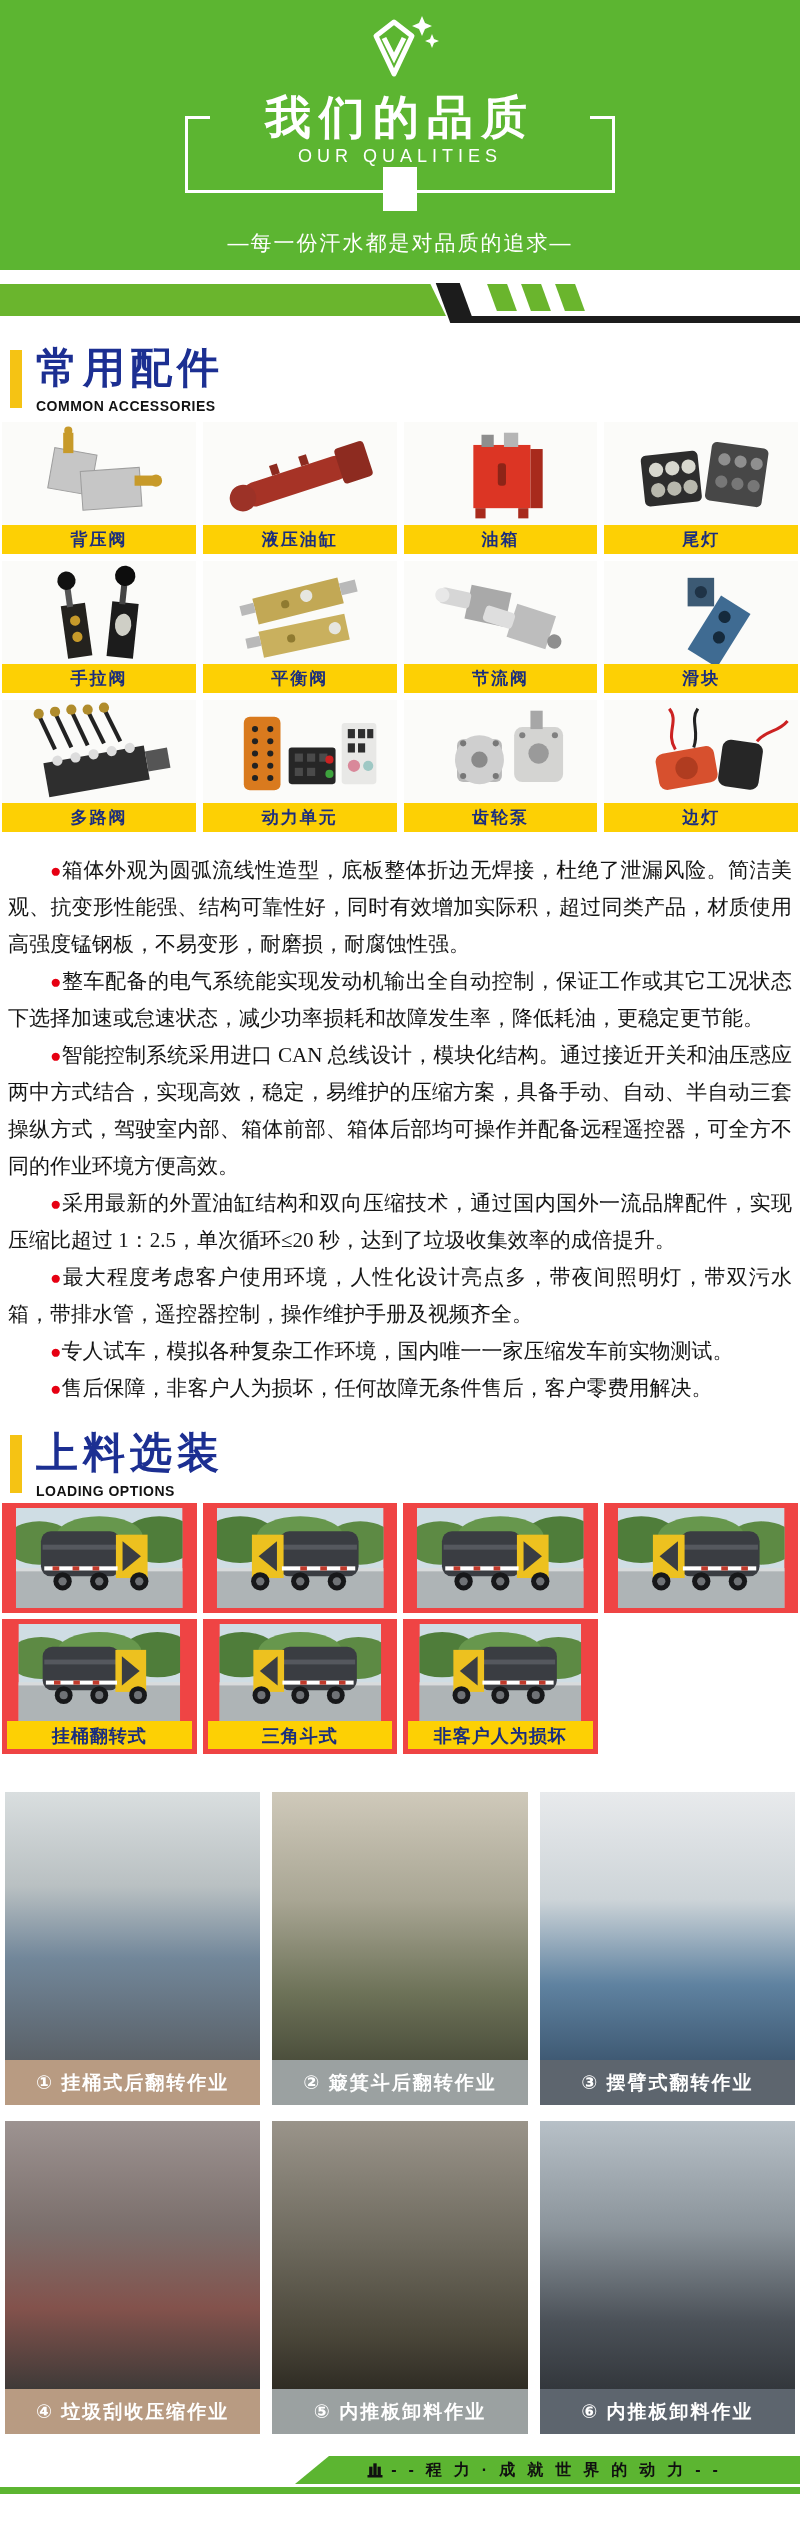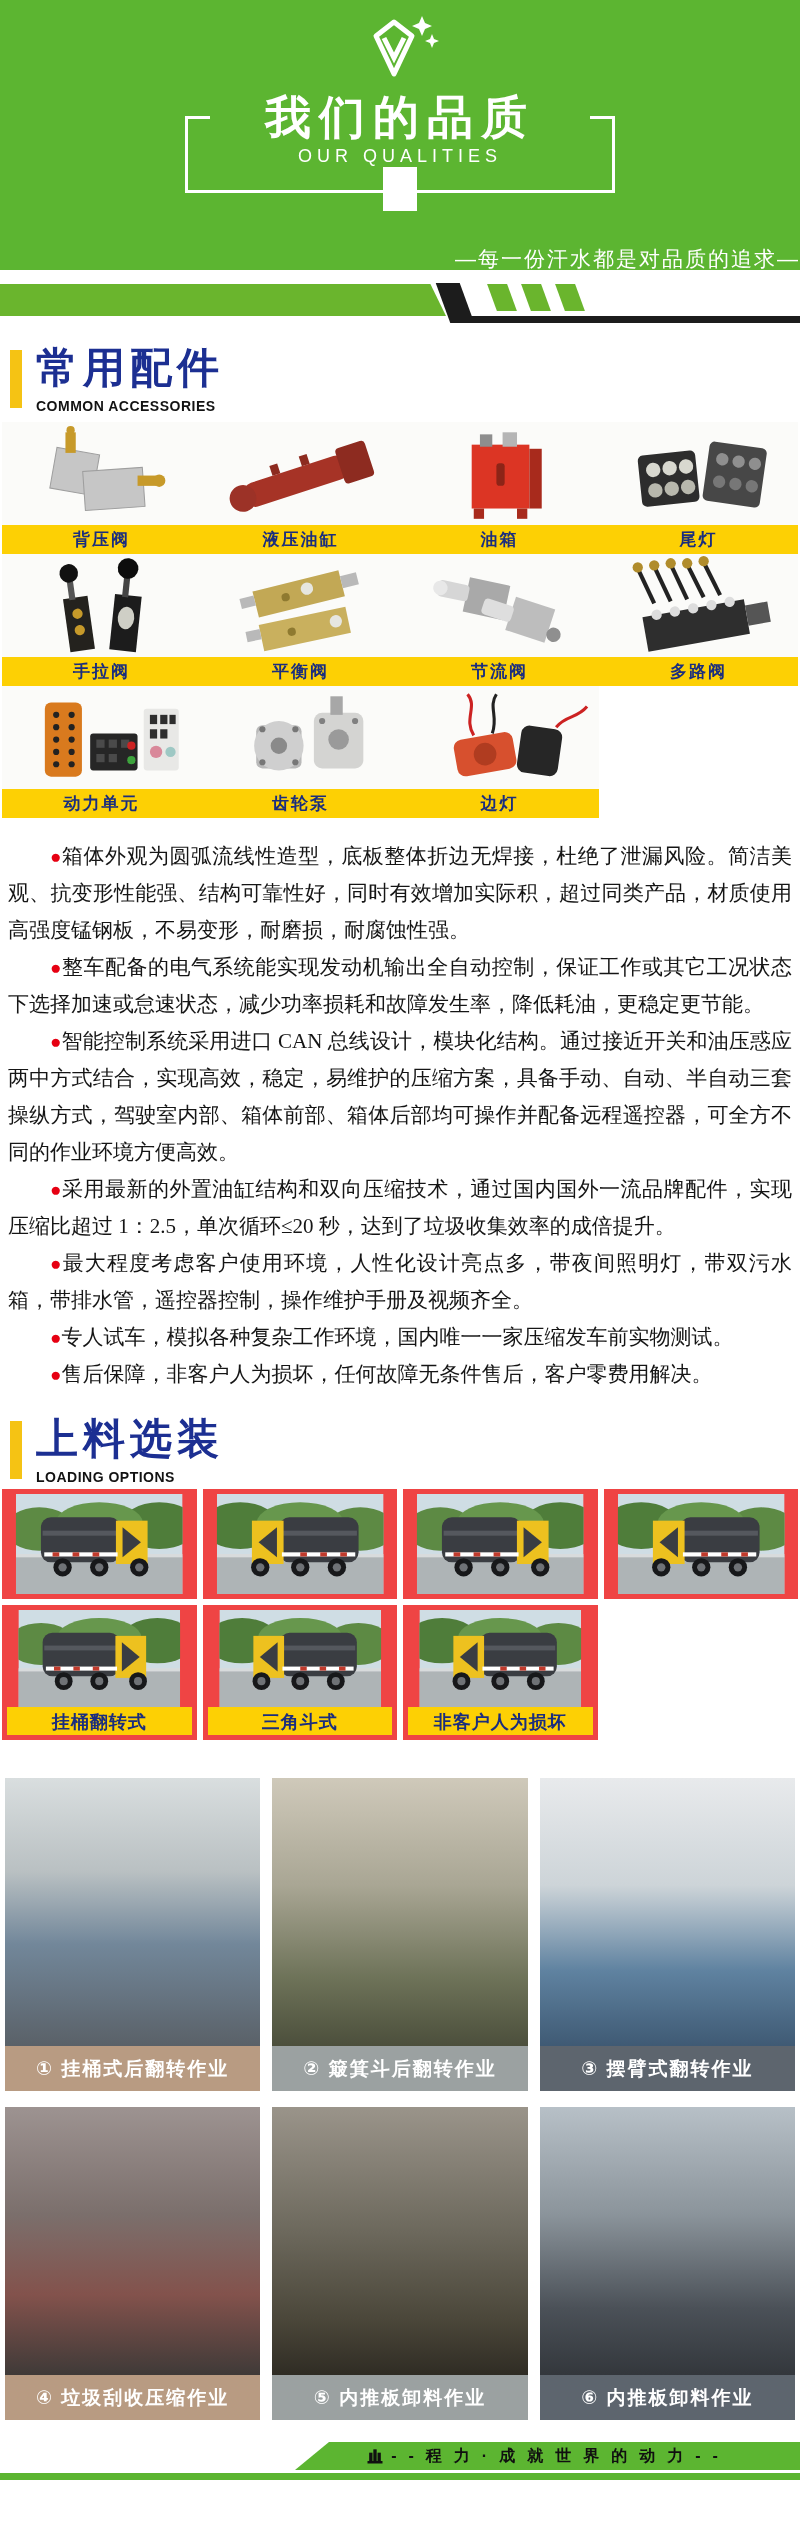--- a/index.html
+++ b/index.html
@@ -10,40 +10,40 @@
   .diamond-wrap { margin:12px auto 2px; width:84px; height:76px; position:relative; }
   .banner-frame { position:relative; width:430px; margin:0 auto; padding-bottom:26px; }
   .fbox { position:absolute; top:26px; left:0; right:0; bottom:0;
           border:3px solid #fff; border-top:none; }
   .fbox::before, .fbox::after { content:""; position:absolute; top:0; width:22px; height:3px; background:#fff; }
   .fbox::before { left:0; } .fbox::after { right:0; }
   .fsquare { position:absolute; bottom:-21px; left:50%; transform:translateX(-50%);
              width:34px; height:44px; background:#fff; }
   .banner-title { font-size:46px; font-weight:bold; letter-spacing:8px; line-height:54px; }
   .banner-sub { font-size:18px; letter-spacing:5px; margin-top:2px; }
-  .banner-tagline { margin-top:52px; font-size:21px; letter-spacing:2px;text-align:right; }
+  .banner-tagline { margin-top:36px; font-size:21px; letter-spacing:2px; }
 
   
   .stripes { position:relative; height:74px; background:#fff; }
   .s-green-bar { position:absolute; left:0; top:14px; width:446px; height:32px; background:#6ab52d;
                  clip-path:polygon(0 0,96.5% 0,100% 100%,0 100%); }
   .s-black-diag { position:absolute; left:443px; top:13px; width:24px; height:40px;
                   background:#1c1c1c; transform:skewX(20deg); }
   .s-lean { position:absolute; top:14px; width:20px; height:27px; background:#6ab52d; transform:skewX(20deg); }
   .s1{left:492px;} .s2{left:526px;} .s3{left:560px;}
   .s-black-line { position:absolute; left:460px; top:46px; width:340px; height:7px; background:#1c1c1c; }
 
   
   .sec-head { display:flex; align-items:stretch; padding:0 0 0 10px; margin-top:6px; height:58px; }
   .sec-bar { width:12px; background:#f5c314; margin-right:14px; }
   .sec-title { font-size:42px; font-weight:bold; color:#1c2f92; letter-spacing:5px; line-height:36px; }
   .sec-sub { font-size:14px; font-weight:bold; color:#121212; letter-spacing:0.5px; margin-top:12px; }
 
   
-  .parts-grid { display:grid; grid-template-columns:repeat(4,1fr); padding:14px 2px 0; }
+  .parts-grid { display:grid; grid-template-columns:repeat(4,1fr); gap:7px; padding:14px 2px 0; }
   .part-card { background:#fbfbf9; }
   .pimg { height:103px; background:#fbfbf9; }
   .pimg svg { width:100%; height:100%; }
   .plabel { height:29px; line-height:29px; background:#fdd004; color:#1a2d7e;
             font-size:17px; font-weight:bold; text-align:center; letter-spacing:2px; }
 
   
   .features { padding:20px 8px 22px; font-family:"Liberation Serif","DejaVu Serif",serif;
               color:#151515; font-size:21px; line-height:37px; text-align:justify; }
   .features p { text-indent:2em; }
@@ -274,20 +274,34 @@
         <g transform="rotate(18 122 66)">
           <rect x="104" y="46" width="40" height="34" fill="#bdbdbd"></rect>
           <rect x="76" y="56" width="30" height="16" rx="4" fill="#dedede"></rect>
           <circle cx="150" cy="70" r="7" fill="#8f8f8f"></circle>
         </g>
       </svg>
     </div>
     <div class="plabel">节流阀</div>
   </div>
 
+  <div class="part-card">
+    <div class="pimg">
+      <svg viewBox="0 0 190 100">
+        <rect x="82" y="16" width="26" height="28" fill="#3c5a74"></rect>
+        <circle cx="95" cy="30" r="6" fill="#1f3346"></circle>
+        <g transform="rotate(32 118 66)">
+          <rect x="98" y="40" width="34" height="62" fill="#3f6b92"></rect>
+          <circle cx="112" cy="56" r="6" fill="#152a3c"></circle>
+          <circle cx="118" cy="76" r="6" fill="#152a3c"></circle>
+        </g>
+      </svg>
+    </div>
+    <div class="plabel">滑块</div>
+  </div>
 
   <div class="part-card">
     <div class="pimg">
       <svg viewBox="0 0 190 100">
         <g transform="rotate(-10 95 65)">
           <rect x="42" y="52" width="100" height="34" fill="#2e2e2e"></rect>
           <rect x="142" y="58" width="22" height="20" fill="#555"></rect>
           <circle cx="56" cy="52" r="5" fill="#ddd"></circle>
             <circle cx="74" cy="52" r="5" fill="#ddd"></circle>
           <circle cx="92" cy="52" r="5" fill="#ddd"></circle>

